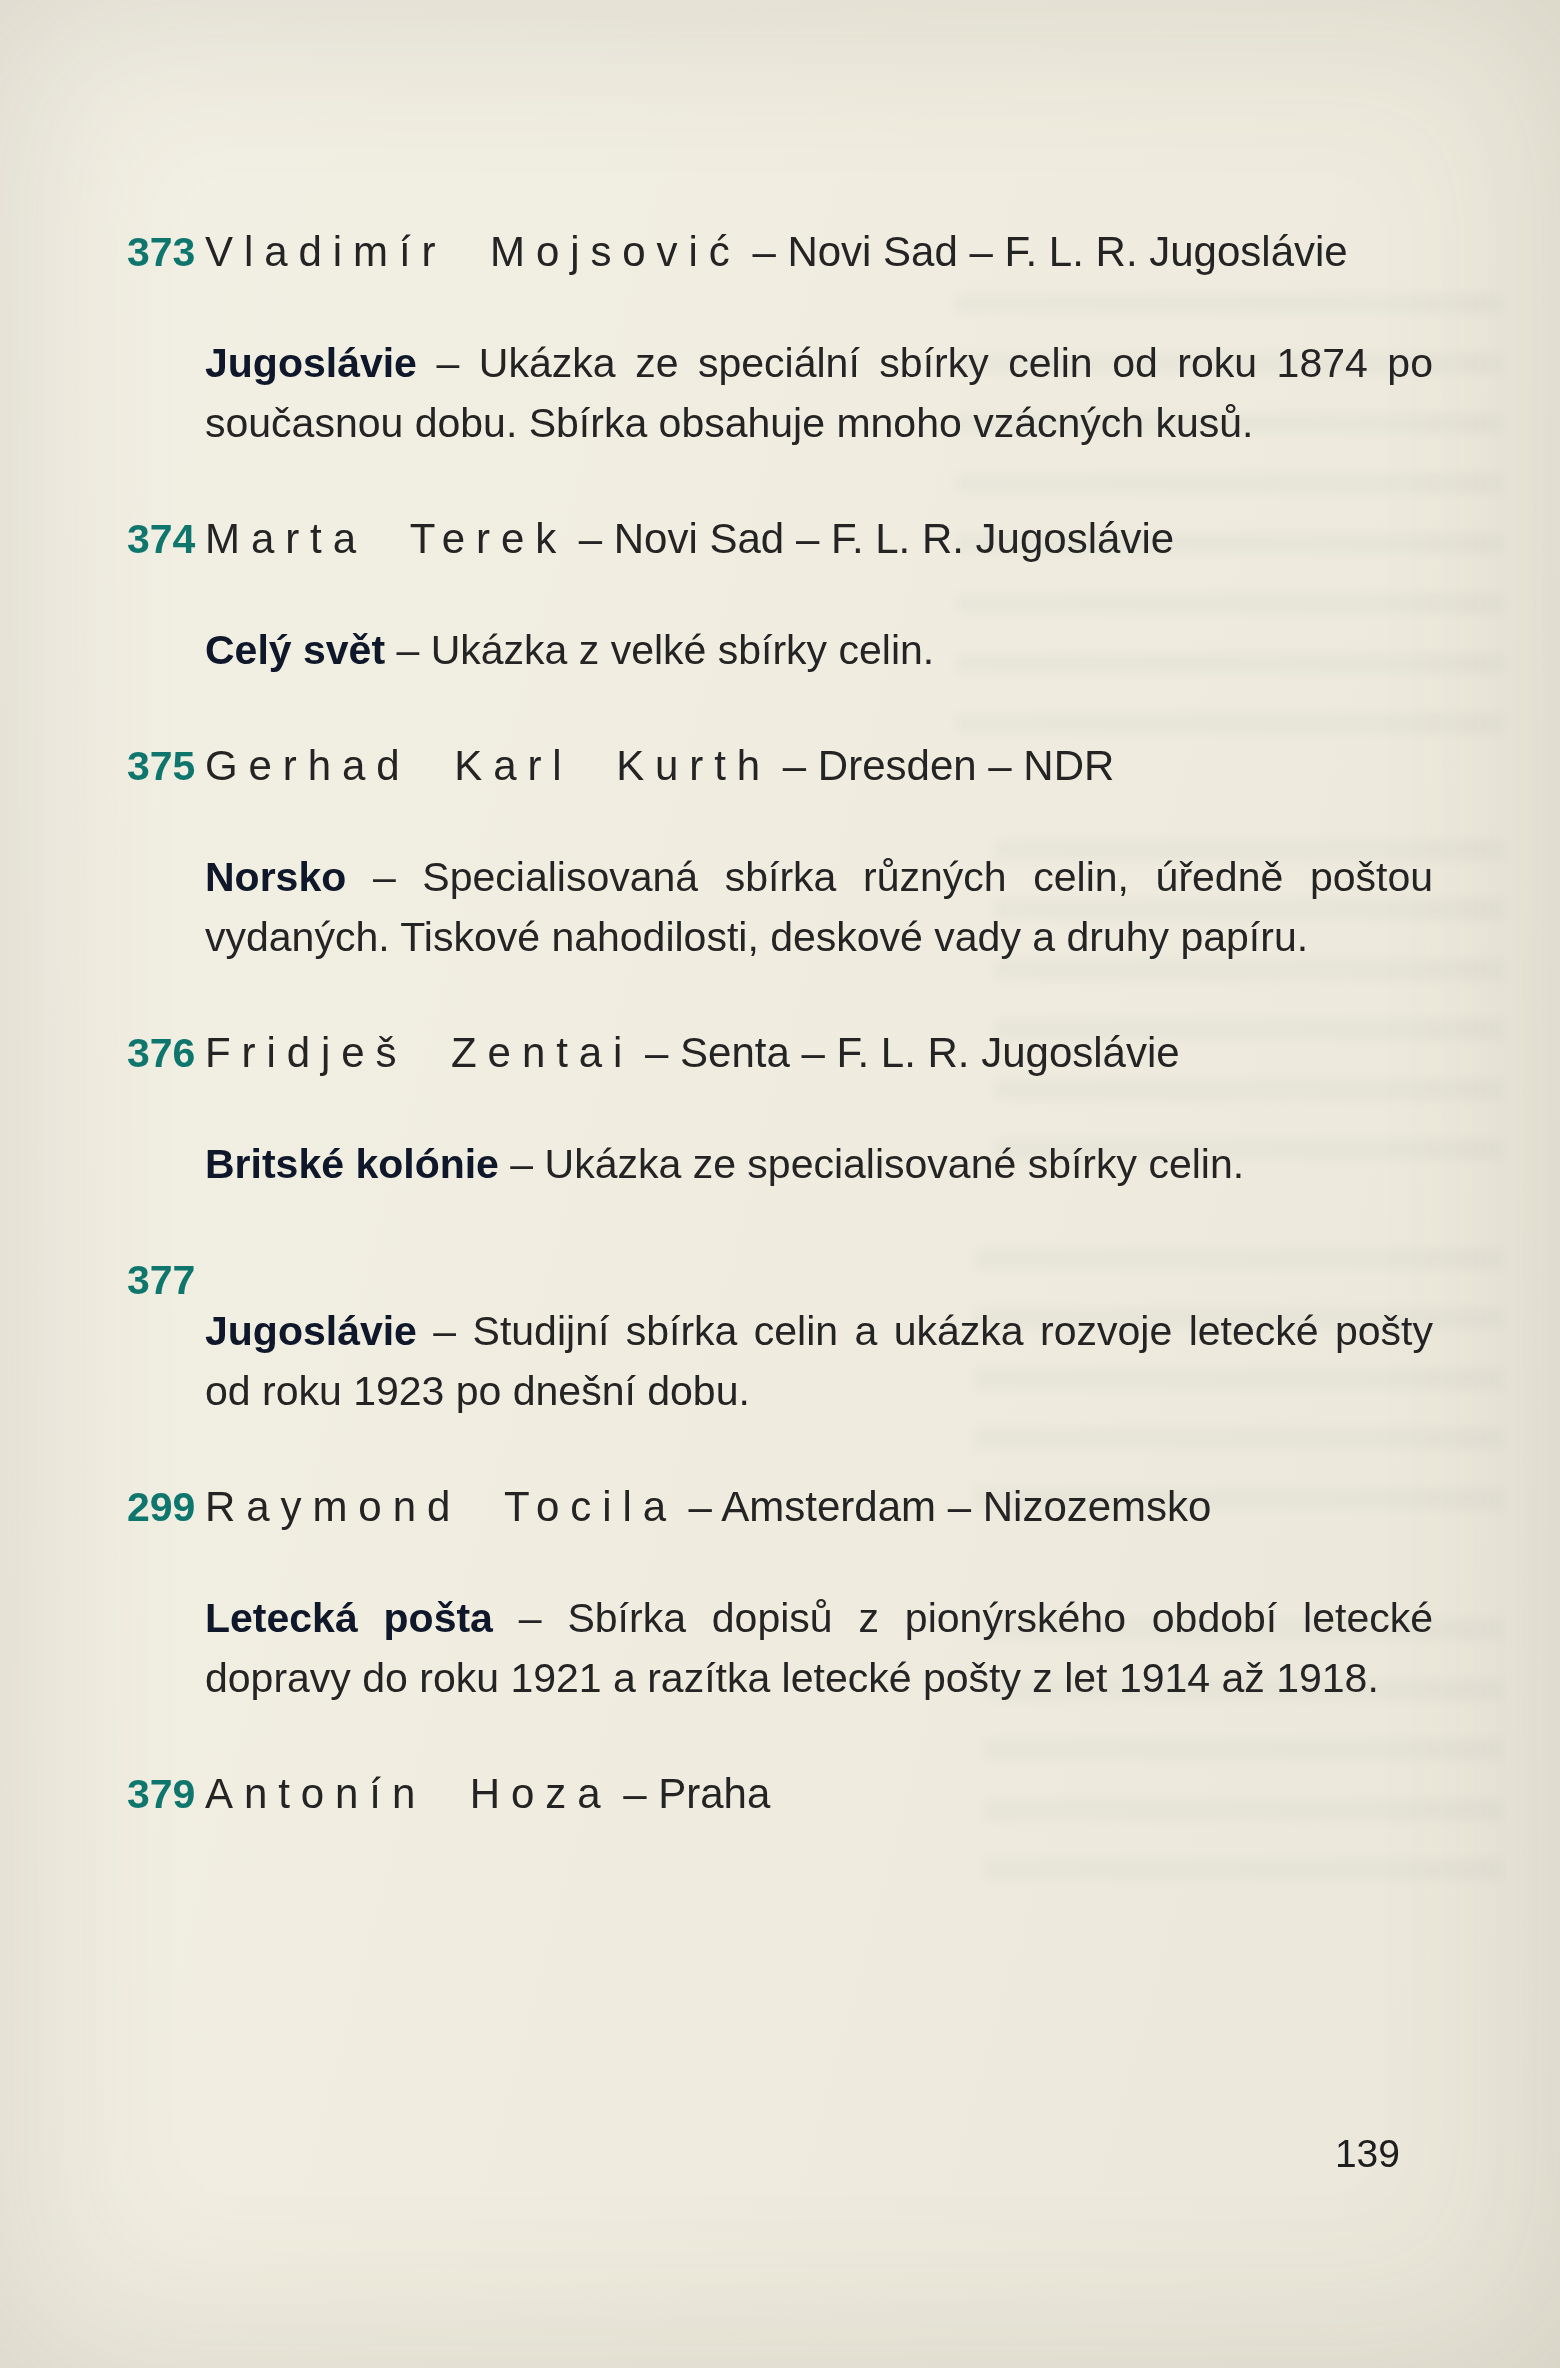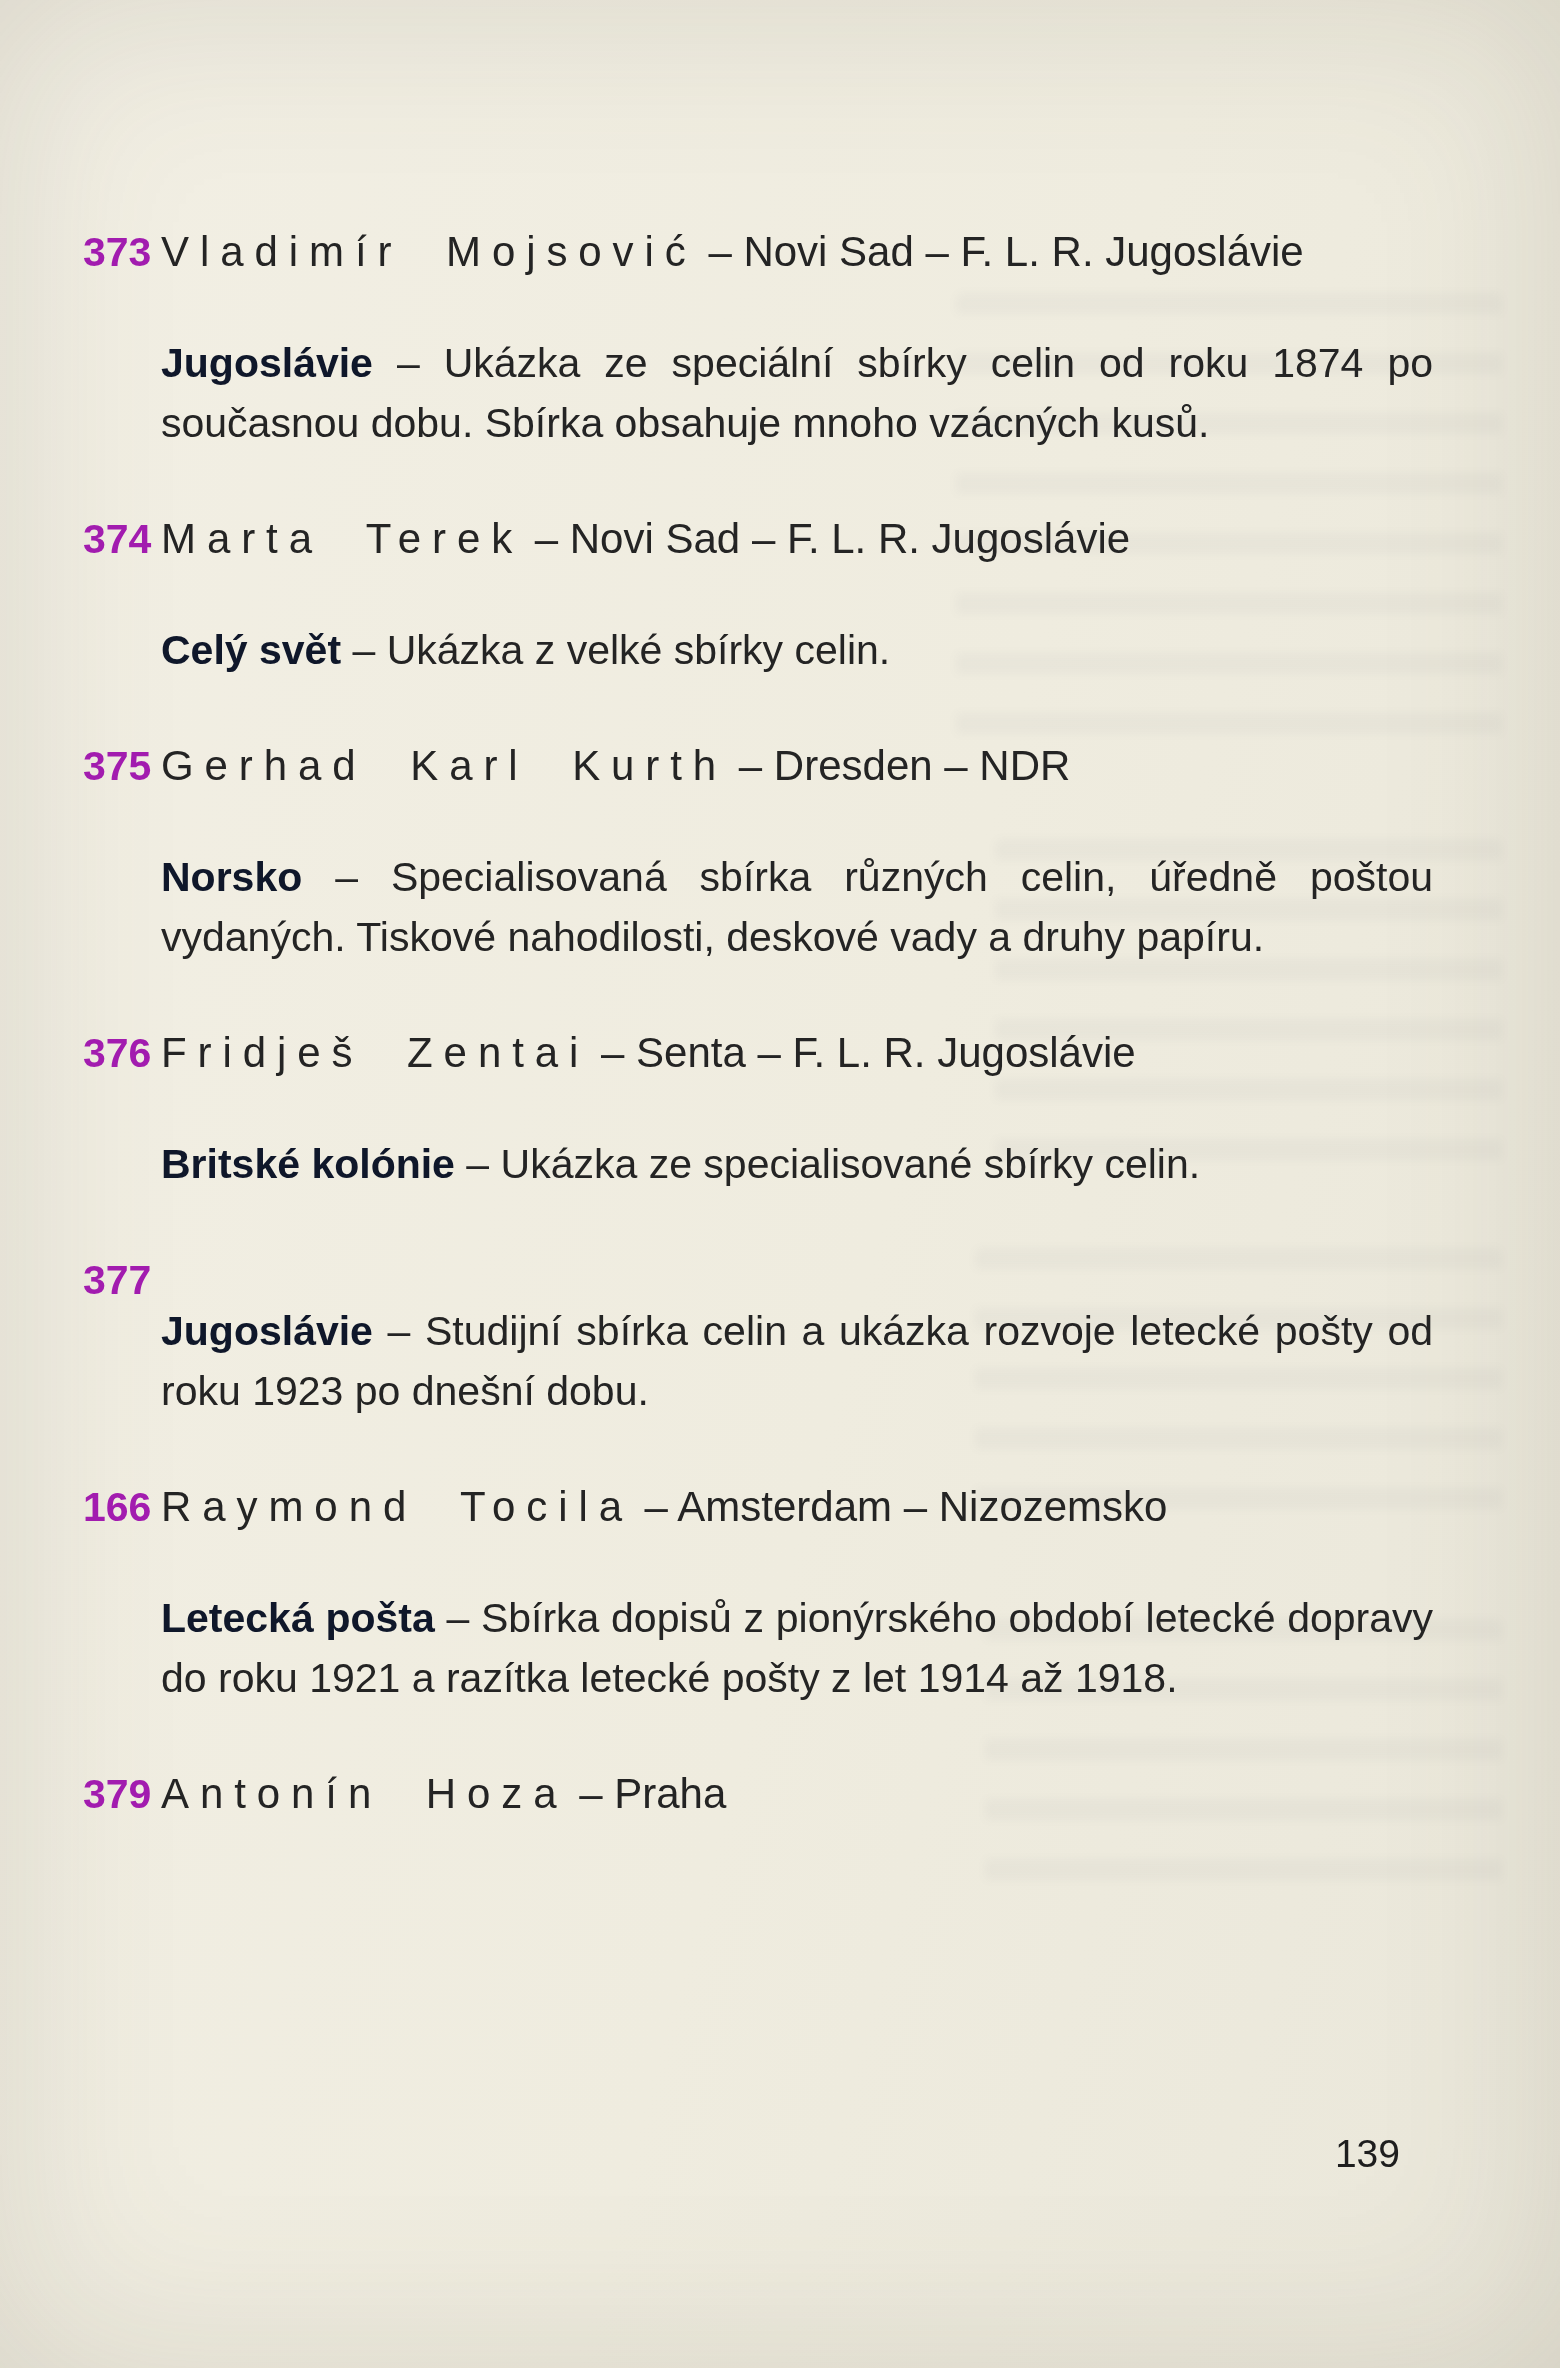--- a/index.html
+++ b/index.html
@@ -39,21 +39,22 @@
   .entry {
     display: flex;
     align-items: flex-start;
     margin-bottom: 56px;
   }
   .num {
     flex: 0 0 78px;
     font-weight: bold;
     font-size: 41px;
     line-height: 60px;
-    color: #a21caf;
+    color: #0f766e;
+    margin-left: 44px;
   }
   .col { flex: 1; min-width: 0; }
   .heading {
     font-size: 42px;
     line-height: 60px;
     white-space: nowrap;
   }
   .name {
     letter-spacing: 0.26em;
     word-spacing: 0.5em;
@@ -149,21 +150,21 @@
     <div class="num">377</div>
     <div class="col">
       <p class="para">
         <span class="lead">Jugoslávie</span>
         <span>– Studijní sbírka celin a ukázka rozvoje letecké pošty od roku 1923 po dnešní dobu.</span>
       </p>
     </div>
   </div>
 
   <div class="entry">
-    <div class="num">166</div>
+    <div class="num">299</div>
     <div class="col">
       <div class="heading">
         <span class="name">Raymond Tocila</span>
         <span class="rest">– Amsterdam – Nizozemsko</span>
       </div>
       <p class="para">
         <span class="lead">Letecká pošta</span>
         <span>– Sbírka dopisů z pionýrského období letecké dopravy do roku 1921 a razítka letecké pošty z let 1914 až 1918.</span>
       </p>
     </div>

